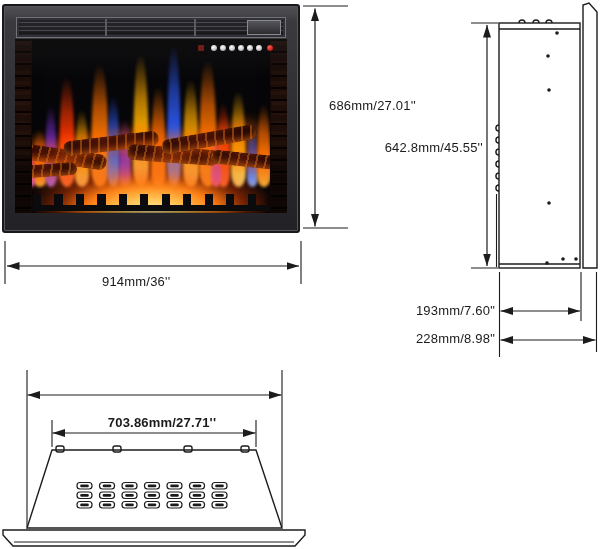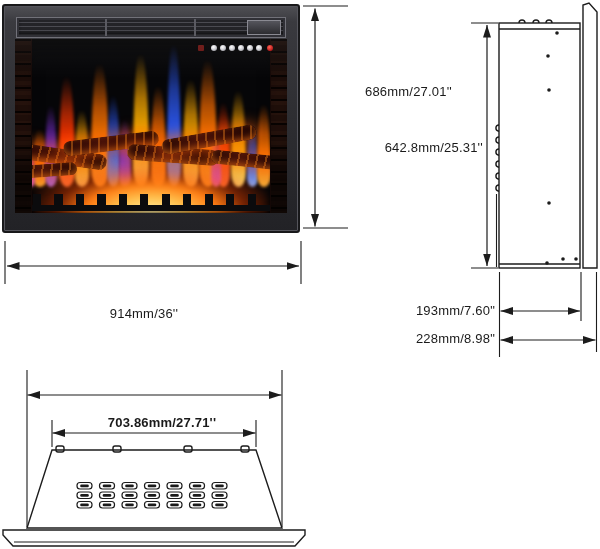--- a/index.html
+++ b/index.html
@@ -1,22 +1,22 @@
 <!DOCTYPE html>
 <html><head>
 <meta charset="utf-8">
 <style>
   html,body{margin:0;padding:0;background:#fff;}
   .canvas{position:relative;width:600px;height:549px;background:#fff;overflow:hidden;
           font-family:"Liberation Sans", sans-serif;}
   
   .dim-label{position:absolute;font-size:13px;color:#1a1a1a;white-space:nowrap;letter-spacing:.2px;}
-  #lbl-front-height{left:329px;top:84px;margin-left:36px;}
+  #lbl-front-height{left:329px;top:98px;}
   #lbl-side-height{right:117px;top:140px;}
-  #lbl-front-width{left:88px;top:274px;width:112px;text-align:center;margin-top:32px;}
+  #lbl-front-width{left:102px;top:274px;width:112px;text-align:left;}
   #lbl-depth-body{right:105px;top:303px;}
   #lbl-depth-total{right:105px;top:331px;}
   #lbl-top-body{left:82px;top:377px;width:150px;text-align:center;}
   #lbl-top-inner{left:77px;top:415px;width:170px;text-align:center;font-weight:bold;}
   
   svg.linework{position:absolute;left:0;top:0;pointer-events:none;}
   .draw{stroke:#1c1c1c;stroke-width:1.4;fill:none;stroke-linejoin:miter;}
   .ext{stroke:#1c1c1c;stroke-width:1.1;fill:none;}
   .dim{stroke:#1c1c1c;stroke-width:1.2;fill:none;}
   
@@ -221,18 +221,18 @@
     </g>
 
     <g>
       <path class="ext" d="M27 370 V527 M282 370 V527 M52 420 V447 M256 420 V447"></path>
       <line class="dim" x1="27.5" y1="395" x2="281.5" y2="395" marker-start="url(#arr)" marker-end="url(#arr)"></line>
       <line class="dim" x1="52.5" y1="433" x2="255.5" y2="433" marker-start="url(#arr)" marker-end="url(#arr)"></line>
     </g>
   </svg>
 
   <div class="dim-label" id="lbl-front-height">686mm/27.01''</div>
-  <div class="dim-label" id="lbl-side-height">642.8mm/25.31''</div>
+  <div class="dim-label" id="lbl-side-height">642.8mm/45.55''</div>
   <div class="dim-label" id="lbl-front-width">914mm/36''</div>
   <div class="dim-label" id="lbl-depth-body">193mm/7.60"</div>
   <div class="dim-label" id="lbl-depth-total">228mm/8.98"</div>
   <div class="dim-label" id="lbl-top-inner">703.86mm/27.71''</div>
 </div>
 
 </body></html>

